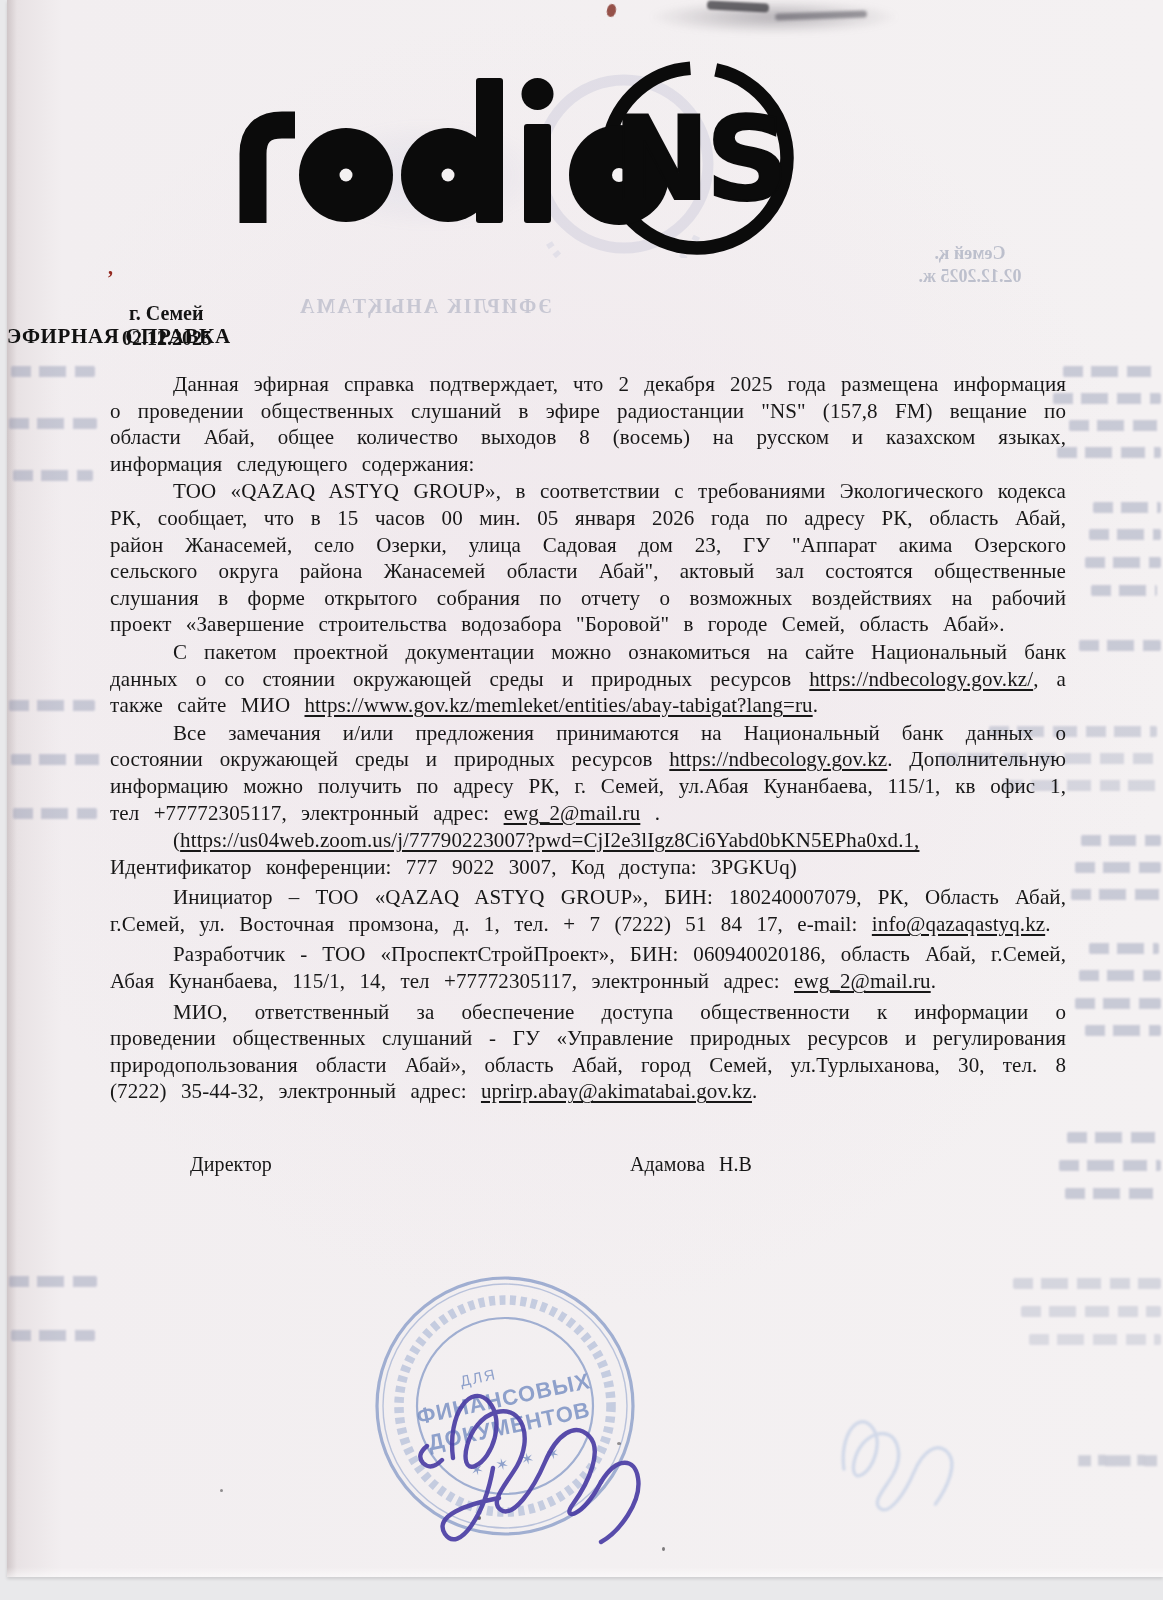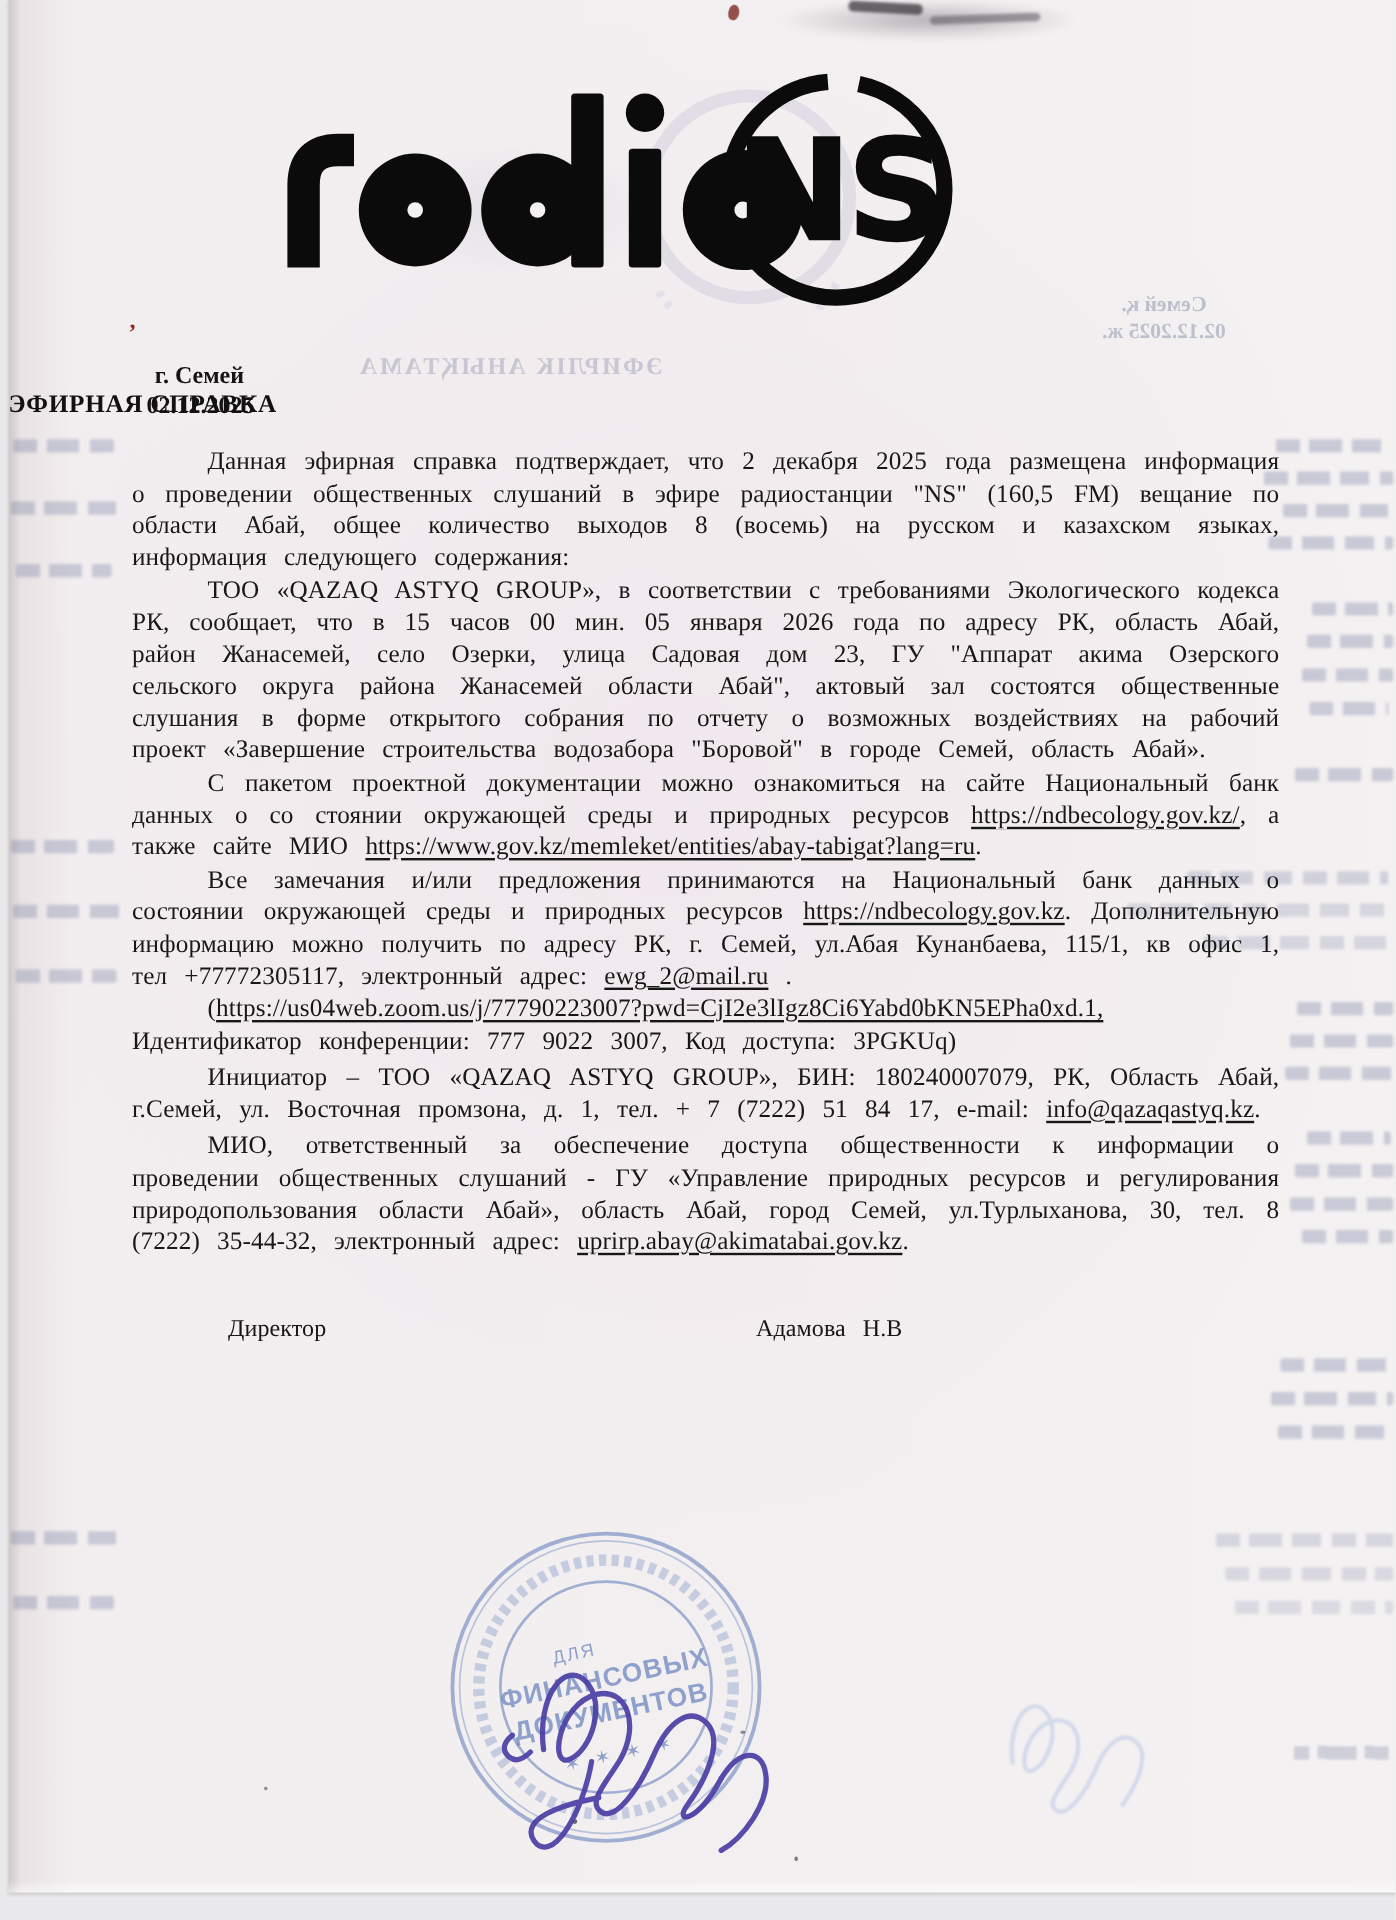--- a/index.html
+++ b/index.html
@@ -173,26 +173,27 @@
 
   <span class="red-comma">,</span>
   <div class="hdr">
     <div class="city">г. Семей</div>
     <div>02.12.2025</div>
   </div>
 
   <div class="doc-title">ЭФИРНАЯ СПРАВКА</div>
 
   <div class="bodytext">
-    <p>Данная эфирная справка подтверждает, что 2 декабря  2025 года размещена информация о проведении общественных слушаний в эфире радиостанции "NS" (160,5 FM) вещание по области Абай, общее количество выходов 8 (восемь) на русском и казахском языках, информация следующего содержания:</p>
+    <p>Данная эфирная справка подтверждает, что 2 декабря  2025 года размещена информация о проведении общественных слушаний в эфире радиостанции "NS" (157,8 FM) вещание по области Абай, общее количество выходов 8 (восемь) на русском и казахском языках, информация следующего содержания:</p>
     <p>ТОО «QAZAQ ASTYQ GROUP», в соответствии с требованиями Экологического кодекса РК, сообщает, что в 15 часов 00 мин. 05 января 2026 года по адресу РК, область Абай, район Жанасемей, село Озерки, улица Садовая дом 23, ГУ "Аппарат акима Озерского сельского округа района Жанасемей области Абай", актовый зал состоятся общественные слушания в форме открытого собрания по отчету о возможных воздействиях на рабочий проект «Завершение строительства водозабора "Боровой" в городе Семей, область Абай».</p>
     <p><span>С пакетом проектной документации можно ознакомиться на сайте Национальный банк данных о со стоянии окружающей среды и природных ресурсов </span><span class="u">https://ndbecology.gov.kz/</span><span>, а также сайте МИО </span><span class="u">https://www.gov.kz/memleket/entities/abay-tabigat?lang=ru</span><span>.</span></p>
     <p><span>Все замечания и/или предложения принимаются на Национальный банк данных о состоянии окружающей среды и природных ресурсов </span><span class="u">https://ndbecology.gov.kz</span><span>. Дополнительную информацию можно получить по адресу РК, г. Семей, ул.Абая Кунанбаева, 115/1, кв офис 1, тел +77772305117, электронный адрес: </span><span class="u">ewg_2@mail.ru</span><span> .</span></p>
     <p><span>(</span><span class="u">https://us04web.zoom.us/j/77790223007?pwd=CjI2e3lIgz8Ci6Yabd0bKN5EPha0xd.1,</span><span> Идентификатор конференции: 777 9022 3007, Код доступа: 3PGKUq)</span></p>
     <p class="sp"><span>Инициатор – ТОО «QAZAQ ASTYQ GROUP», БИН: 180240007079, РК, Область Абай, г.Семей, ул. Восточная промзона, д. 1, тел. + 7 (7222) 51 84 17, e-mail: </span><span class="u">info@qazaqastyq.kz</span><span>.</span></p>
+    <p class="sp"><span>Разработчик  - ТОО «ПроспектСтройПроект», БИН: 060940020186, область Абай, г.Семей, Абая Кунанбаева, 115/1, 14, тел +77772305117, электронный адрес: </span><span class="u">ewg_2@mail.ru</span><span>.</span></p>
     <p class="sp"><span>МИО, ответственный за обеспечение доступа общественности к информации о проведении общественных слушаний - ГУ «Управление природных ресурсов и регулирования природопользования области Абай», область Абай, город Семей, ул.Турлыханова, 30, тел. 8 (7222) 35-44-32, электронный адрес: </span><span class="u">uprirp.abay@akimatabai.gov.kz</span><span>.</span></p>
 
     <div class="sig-row">
       <span class="sig-role">Директор</span>
       <span class="sig-name">Адамова Н.В</span>
     </div>
   </div>
 
   <svg class="stamp" width="340" height="340" viewBox="0 0 340 340">
     <g stroke="#4e73bc" fill="none" opacity=".62">

